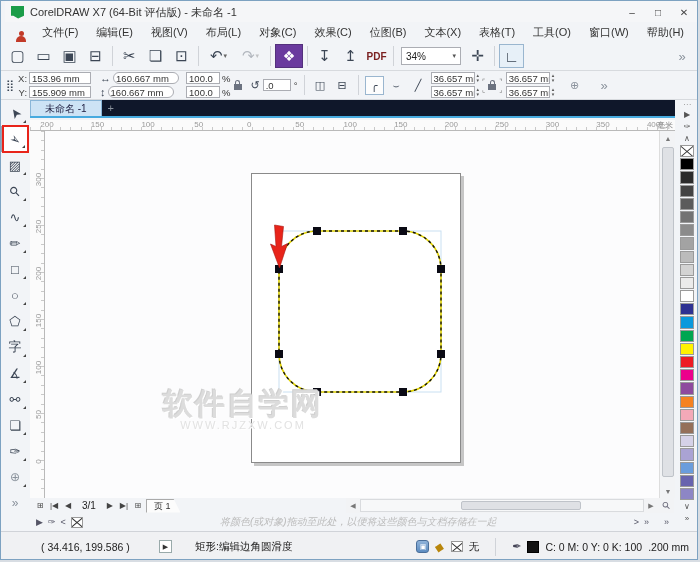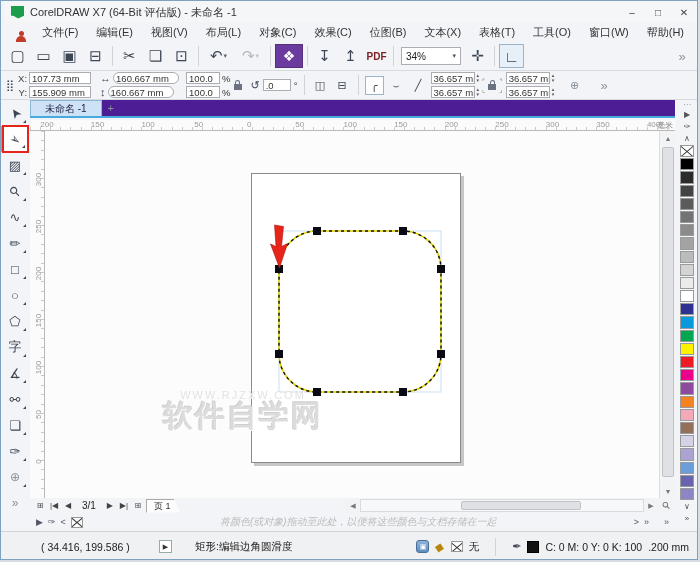--- a/index.html
+++ b/index.html
@@ -38,21 +38,21 @@
   .pfield{height:12px;border:1px solid #abadb3;background:#fff;padding:0 2px;display:flex;align-items:center;overflow:hidden;white-space:nowrap;}
   .f64{width:62px;} .f68{width:66px;border-radius:6px;} .f36{width:34px;} .f30{width:28px;} .f48{width:44px;}
   .picon{color:#3c4655;font-size:11px;}
   .pbtn{width:19px;height:19px;display:flex;align-items:center;justify-content:center;border:1px solid transparent;color:#3c4655;font-size:11px;}
   .pbtn.pressed{border:1px solid #9ab6cf;background:#fdfdfd;}
   .spincol{display:flex;flex-direction:column;justify-content:center;font-size:5px;color:#555;line-height:5px;}
   .lockico{position:relative;width:8px;height:6px;background:#6b7280;margin-top:4px;}
   .lockico::before{content:'';position:absolute;top:-4px;left:1.5px;width:3px;height:4px;border:1px solid #6b7280;border-bottom:none;border-radius:3px 3px 0 0;}
   .cornermark{font-size:7px;color:#777;line-height:7px;}
   
-  #tabrow{position:absolute;left:29px;top:99px;width:645px;height:18px;display:flex;align-items:flex-end;background:#4c1d95;border-bottom:2px solid #46aadf;}
+  #tabrow{position:absolute;left:29px;top:99px;width:645px;height:18px;display:flex;align-items:flex-end;background:#0f172a;border-bottom:2px solid #46aadf;}
   #doc-tab{height:16px;display:flex;align-items:center;padding:0 14px;background:#cde3f5;border:1px solid #8ab6d8;border-bottom:none;font-size:10px;color:#224;}
   #tab-add{width:18px;height:16px;display:flex;align-items:center;justify-content:center;color:#8a929c;font-size:11px;}
   
   #hruler{position:absolute;left:29px;top:119px;width:645px;height:11px;background:#fbfbfb;border-bottom:1px solid #b9b9b9;
     background-image:repeating-linear-gradient(90deg,#c9c9c9 0 1px,transparent 1px 10.11px);background-size:100% 3px;background-position:0 100%;background-repeat:no-repeat;}
   .hlab{position:absolute;top:0;transform:translateX(-50%);font-size:8px;color:#9a9a9a;}
   #hunit{position:absolute;right:2px;top:0;font-size:8px;color:#8a8a8a;}
   #vruler{position:absolute;left:29px;top:130px;width:15px;height:367px;background:#fbfbfb;border-right:1px solid #b9b9b9;
     background-image:repeating-linear-gradient(180deg,#c9c9c9 0 1px,transparent 1px 9.4px);background-size:3px 100%;background-position:100% 0;background-repeat:no-repeat;}
   .vlab{position:absolute;left:1px;transform:rotate(-90deg);transform-origin:center;font-size:8px;color:#9a9a9a;width:14px;text-align:center;}
@@ -201,21 +201,21 @@
         <span class="g">∟</span>
       </div>
       <span class="overflow">»</span>
     </div>
 
   <div id="propbar">
     <span class="picon">⣿</span>
     <div class="pcol">
       <div class="prow">
           <span class="plabel">X:</span>
-        <span class="pfield f64">107.73 mm</span>
+        <span class="pfield f64">153.96 mm</span>
         </div>
       <div class="prow">
           <span class="plabel">Y:</span>
         <span class="pfield f64">155.909 mm</span>
         </div>
     </div>
     <div class="pcol" style="margin-left:6px;">
       <div class="prow">
           <span class="picon">↔</span>
         <span class="pfield f68">160.667 mm</span>
@@ -390,22 +390,22 @@
           <rect x="23" y="176" width="8" height="8"></rect>
             <rect x="185" y="176" width="8" height="8"></rect>
           <rect x="61" y="214" width="8" height="8"></rect>
             <rect x="147" y="214" width="8" height="8"></rect>
         </g>
 
         <polygon points="27.5,94 18.5,70 24,72.5 22.5,51 31.5,52.5 29.5,72.5 35.5,69.5" fill="#e8241a" stroke="#a81510" stroke-width="0.6"></polygon>
       </svg>
     </div>
     <div id="watermark">
+      <div id="wm1">软件自学网</div>
       <div id="wm2">WWW.RJZXW.COM</div>
-      <div id="wm1">软件自学网</div>
     </div>
   </div>
 
   <div id="vscroll">
     <span class="sarrow" style="top:0;">▲</span>
     <div id="vthumb"></div>
     <span class="sarrow" style="bottom:0;">▼</span>
   </div>
 
   <div id="palette">

